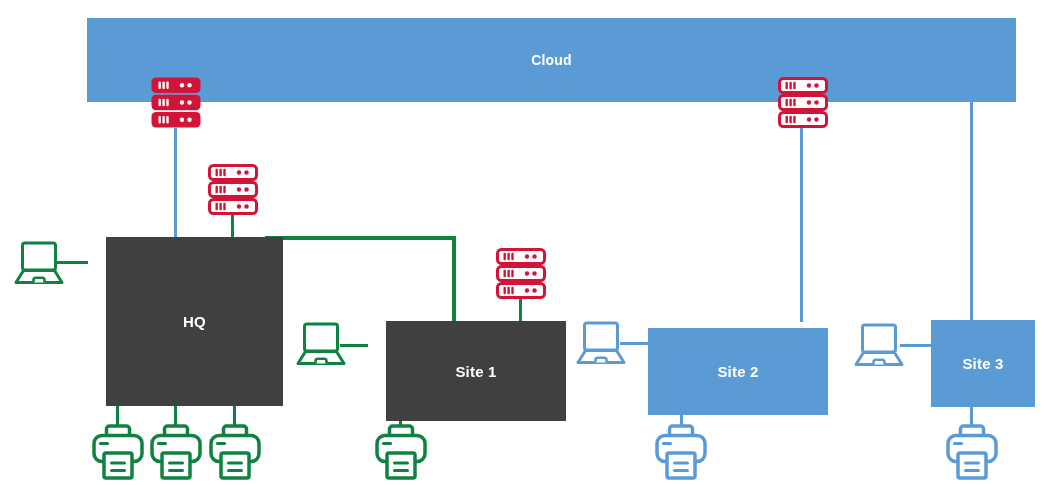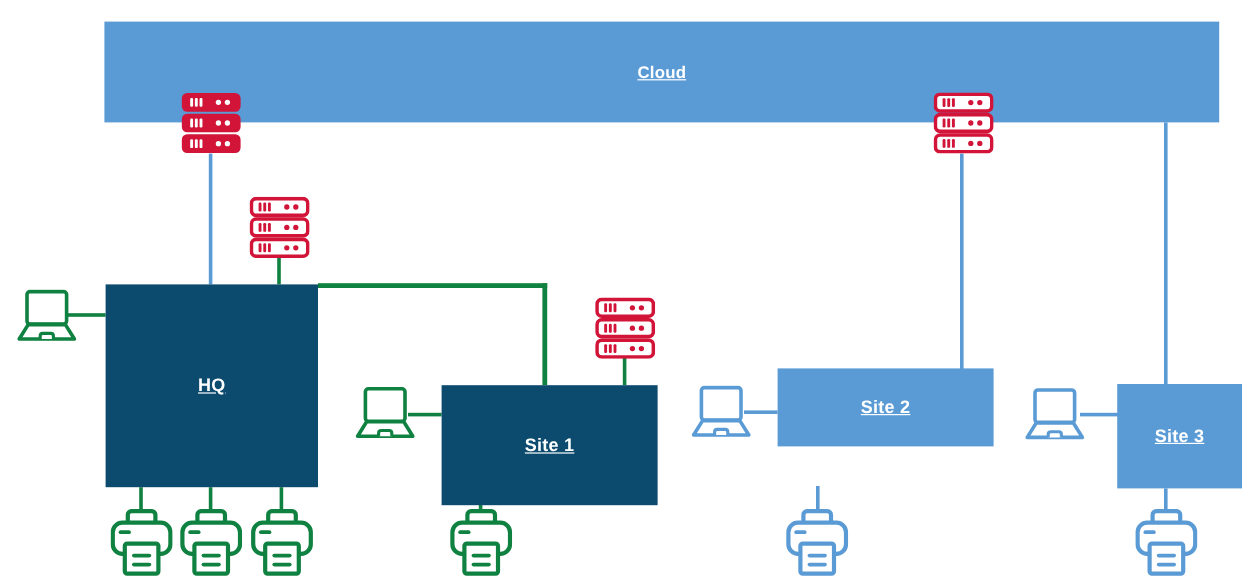--- a/index.html
+++ b/index.html
@@ -8,24 +8,23 @@
     width:1049px;height:485px;
     background:#ffffff;
     font-family:"Liberation Sans", sans-serif;
     overflow:hidden;
   }
   .node{
     position:absolute;
     display:flex;align-items:center;justify-content:center;
     color:#ffffff;font-weight:bold;font-size:15px;
     letter-spacing:0.2px;
-    text-decoration:underline;
   }
   .blue-fill{background:#5B9BD5;}
-  .green-fill{background:#0c4a6e;}
+  .green-fill{background:#404040;margin-left:18px;}
   .line{position:absolute;}
   .line.blue{background:#5B9BD5;}
   .line.green{background:#0F8140;}
   .icon{position:absolute;display:block;}
   .icon.green{color:#0F8140;}
   .icon.blue{color:#5B9BD5;}
   .icon.red{color:#D11438;}
   .cloud-label{font-size:14px;}
 </style>
 </head>
@@ -124,21 +123,21 @@
   </div>
 
   <div class="node green-fill" style="left:88px;top:237px;width:177px;height:169px;">
     <span>HQ</span>
   </div>
 
   <div class="node green-fill" style="left:368px;top:321px;width:180px;height:100px;">
     <span>Site 1</span>
   </div>
 
-  <div class="node blue-fill" style="left:648px;top:307px;width:180px;height:65px;">
+  <div class="node blue-fill" style="left:648px;top:328px;width:180px;height:87px;">
     <span>Site 2</span>
   </div>
 
   <div class="node blue-fill" style="left:931px;top:320px;width:104px;height:87px;text-align:right;">
     <span>Site 3</span>
   </div>
 
   <svg class="icon red" style="left:151px;top:77px;" width="50" height="51">
       <use href="#srv-solid"></use>
     </svg>

